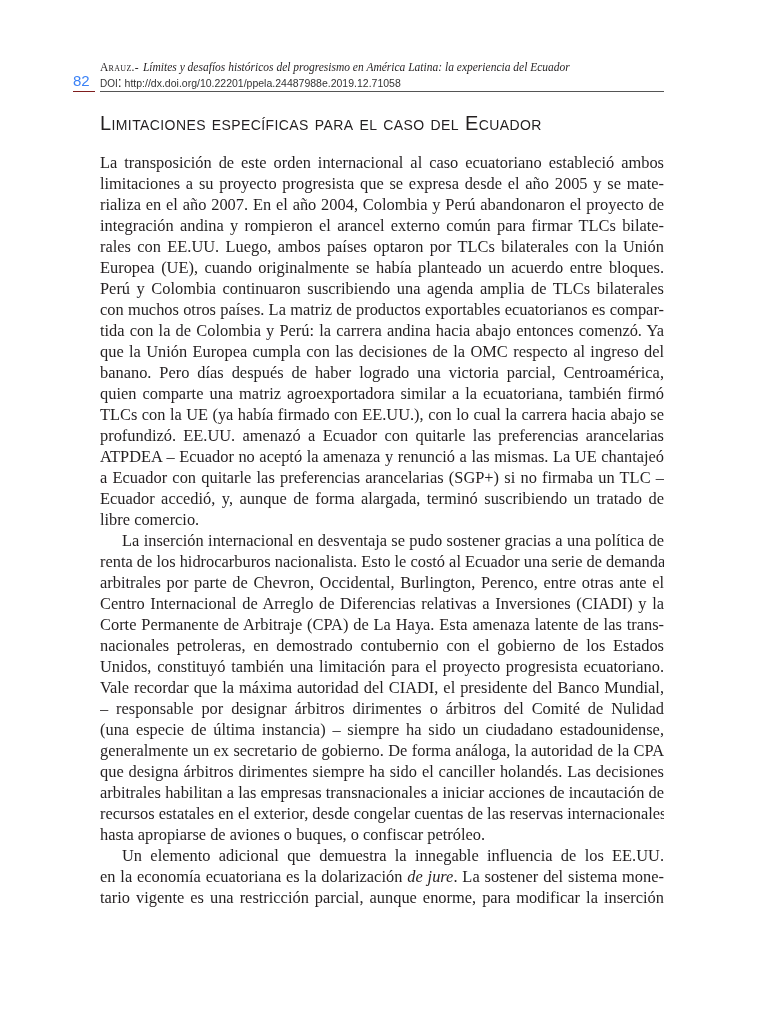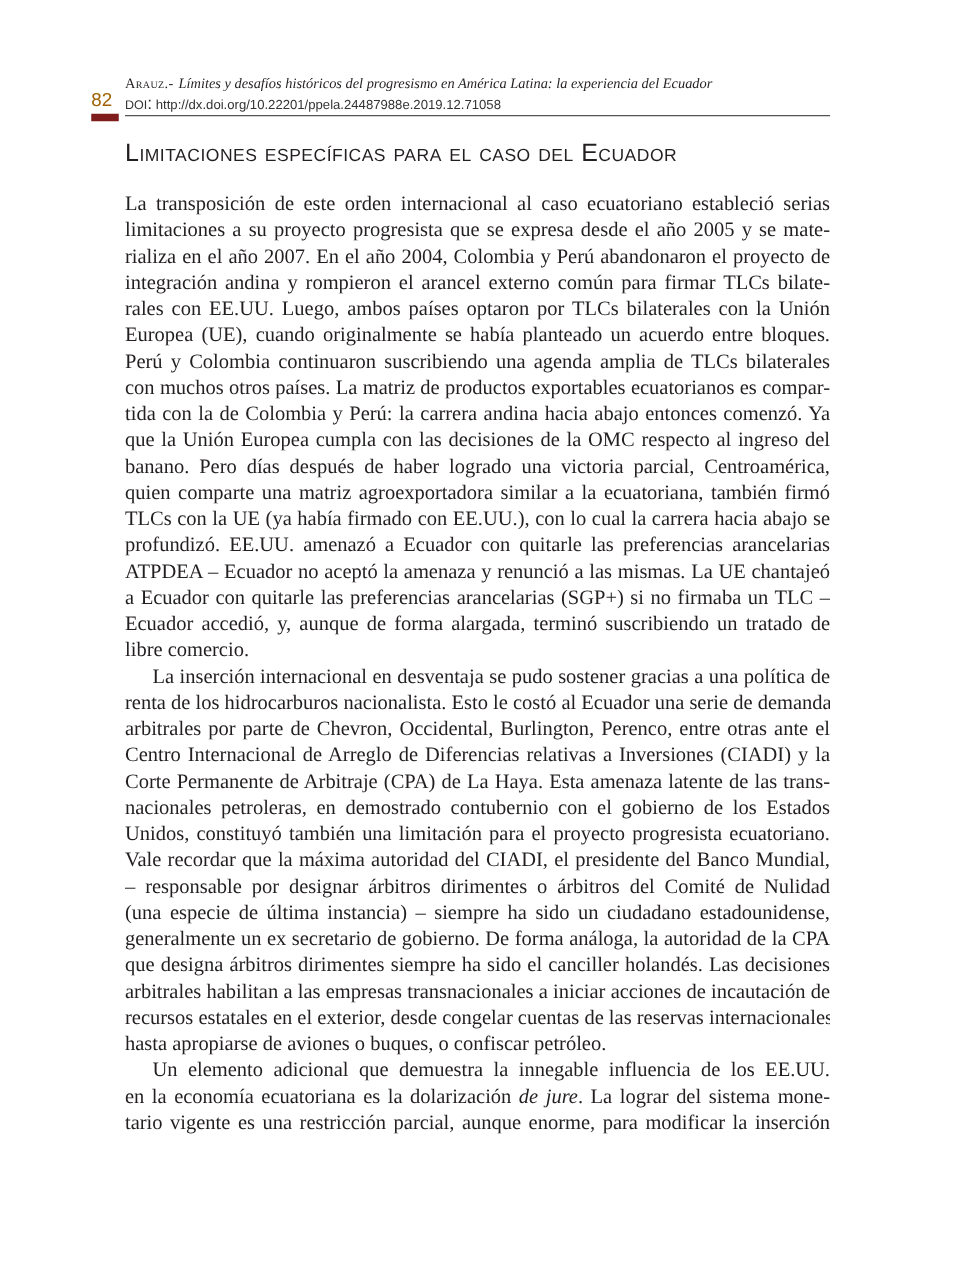--- a/index.html
+++ b/index.html
@@ -22,22 +22,22 @@
     height: 31px;
   }
   .page-number {
     position: absolute;
     left: 0;
     top: 12px;
     width: 22px;
     font-family: "Liberation Sans", sans-serif;
     font-size: 15px;
     line-height: 18px;
-    color: #a16207;
-    border-bottom: 6px solid #7f1d1d;
+    color: #3b82f6;
+    border-bottom: 1px solid #7f1d1d;
     padding-bottom: 1px;
   }
   .header-text {
     position: absolute;
     left: 27px;
     top: 0;
     right: 0;
     border-bottom: 1px solid #555;
     padding-bottom: 1px;
   }
@@ -118,21 +118,21 @@
       <span class="doi-label">doi:</span>
       <span>http://dx.doi.org/10.22201/ppela.24487988e.2019.12.71058</span>
     </div>
   </div>
 </div>
 
 <div class="section-heading">Limitaciones específicas para el caso del Ecuador</div>
 
 <div class="body-text">
   <div id="p0">
-      <span class="line">La transposición de este orden internacional al caso ecuatoriano estableció serias</span>
+      <span class="line">La transposición de este orden internacional al caso ecuatoriano estableció ambos</span>
       <span class="line">limitaciones a su proyecto progresista que se expresa desde el año 2005 y se mate-</span>
       <span class="line">rializa en el año 2007. En el año 2004, Colombia y Perú abandonaron el proyecto de</span>
       <span class="line">integración andina y rompieron el arancel externo común para firmar TLCs bilate-</span>
       <span class="line">rales con EE.UU. Luego, ambos países optaron por TLCs bilaterales con la Unión</span>
       <span class="line">Europea (UE), cuando originalmente se había planteado un acuerdo entre bloques.</span>
       <span class="line">Perú y Colombia continuaron suscribiendo una agenda amplia de TLCs bilaterales</span>
       <span class="line">con muchos otros países. La matriz de productos exportables ecuatorianos es compar-</span>
       <span class="line">tida con la de Colombia y Perú: la carrera andina hacia abajo entonces comenzó. Ya</span>
       <span class="line">que la Unión Europea cumpla con las decisiones de la OMC respecto al ingreso del</span>
       <span class="line">banano. Pero días después de haber logrado una victoria parcial, Centroamérica,</span>
@@ -156,16 +156,16 @@
       <span class="line">– responsable por designar árbitros dirimentes o árbitros del Comité de Nulidad</span>
       <span class="line">(una especie de última instancia) – siempre ha sido un ciudadano estadounidense,</span>
       <span class="line">generalmente un ex secretario de gobierno. De forma análoga, la autoridad de la CPA</span>
       <span class="line">que designa árbitros dirimentes siempre ha sido el canciller holandés. Las decisiones</span>
       <span class="line">arbitrales habilitan a las empresas transnacionales a iniciar acciones de incautación de</span>
       <span class="line">recursos estatales en el exterior, desde congelar cuentas de las reservas internacionales</span>
       <span class="line last">hasta apropiarse de aviones o buques, o confiscar petróleo.</span>
     </div>
   <div id="p2">
     <span class="line indent">Un elemento adicional que demuestra la innegable influencia de los EE.UU.</span>
-    <span class="line"><span>en la economía ecuatoriana es la dolarización </span><em>de jure</em><span>. La lograr del sistema mone-</span></span>
+    <span class="line"><span>en la economía ecuatoriana es la dolarización </span><em>de jure</em><span>. La sostener del sistema mone-</span></span>
     <span class="line">tario vigente es una restricción parcial, aunque enorme, para modificar la inserción</span>
   </div>
 </div>
 
 </body></html>

